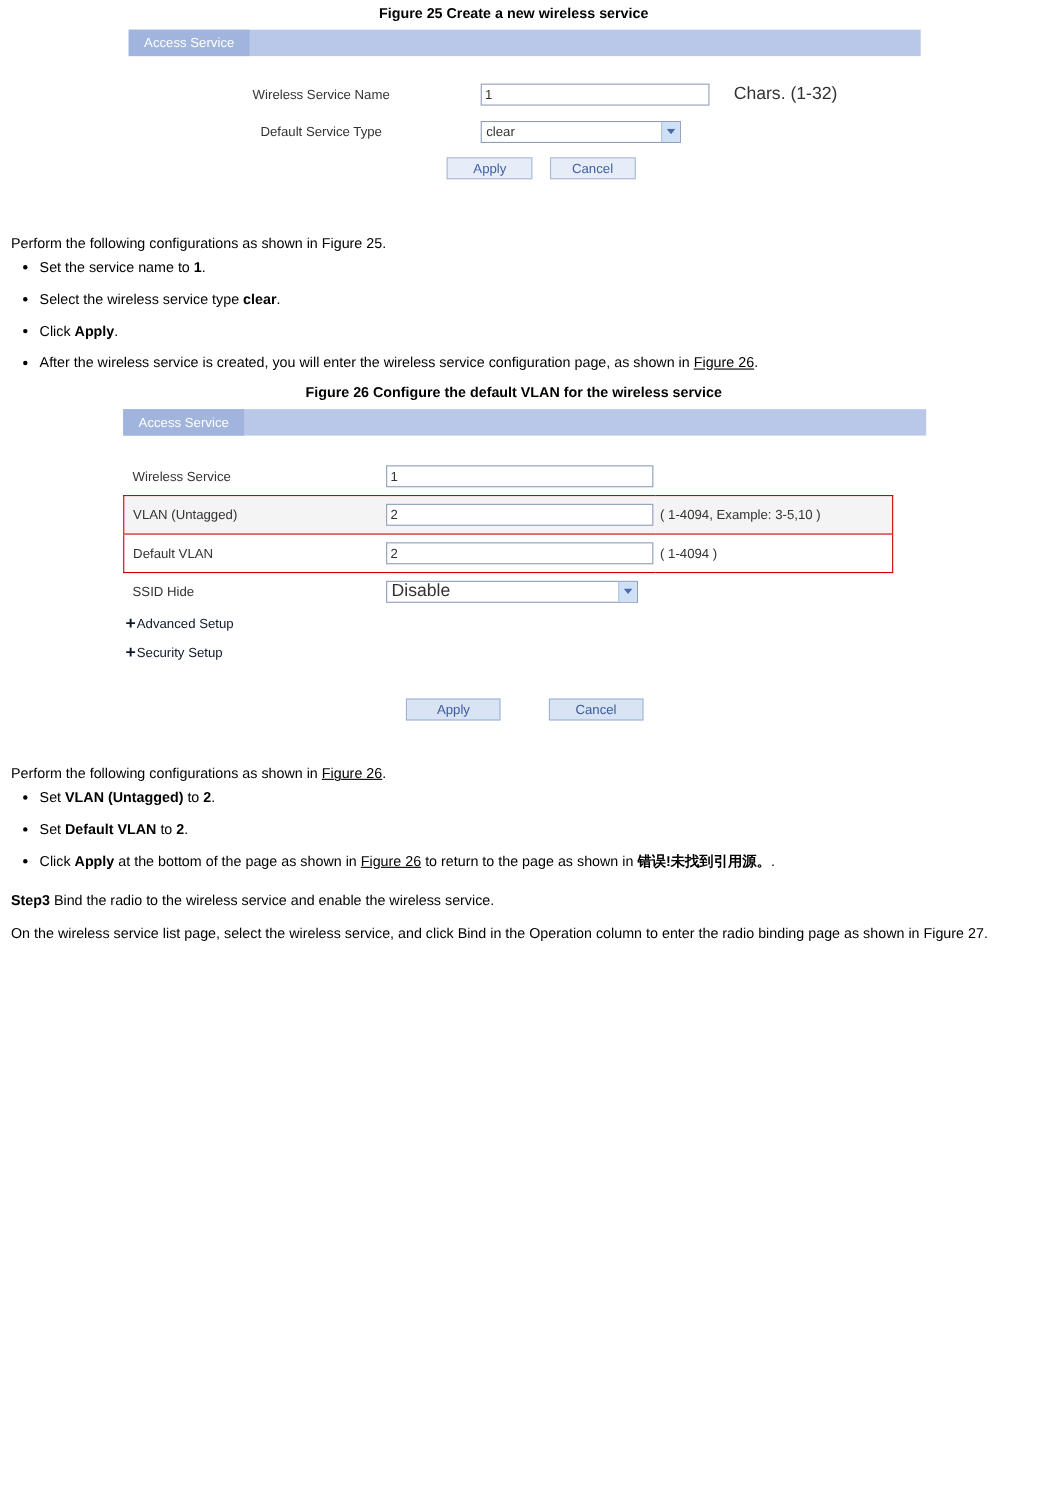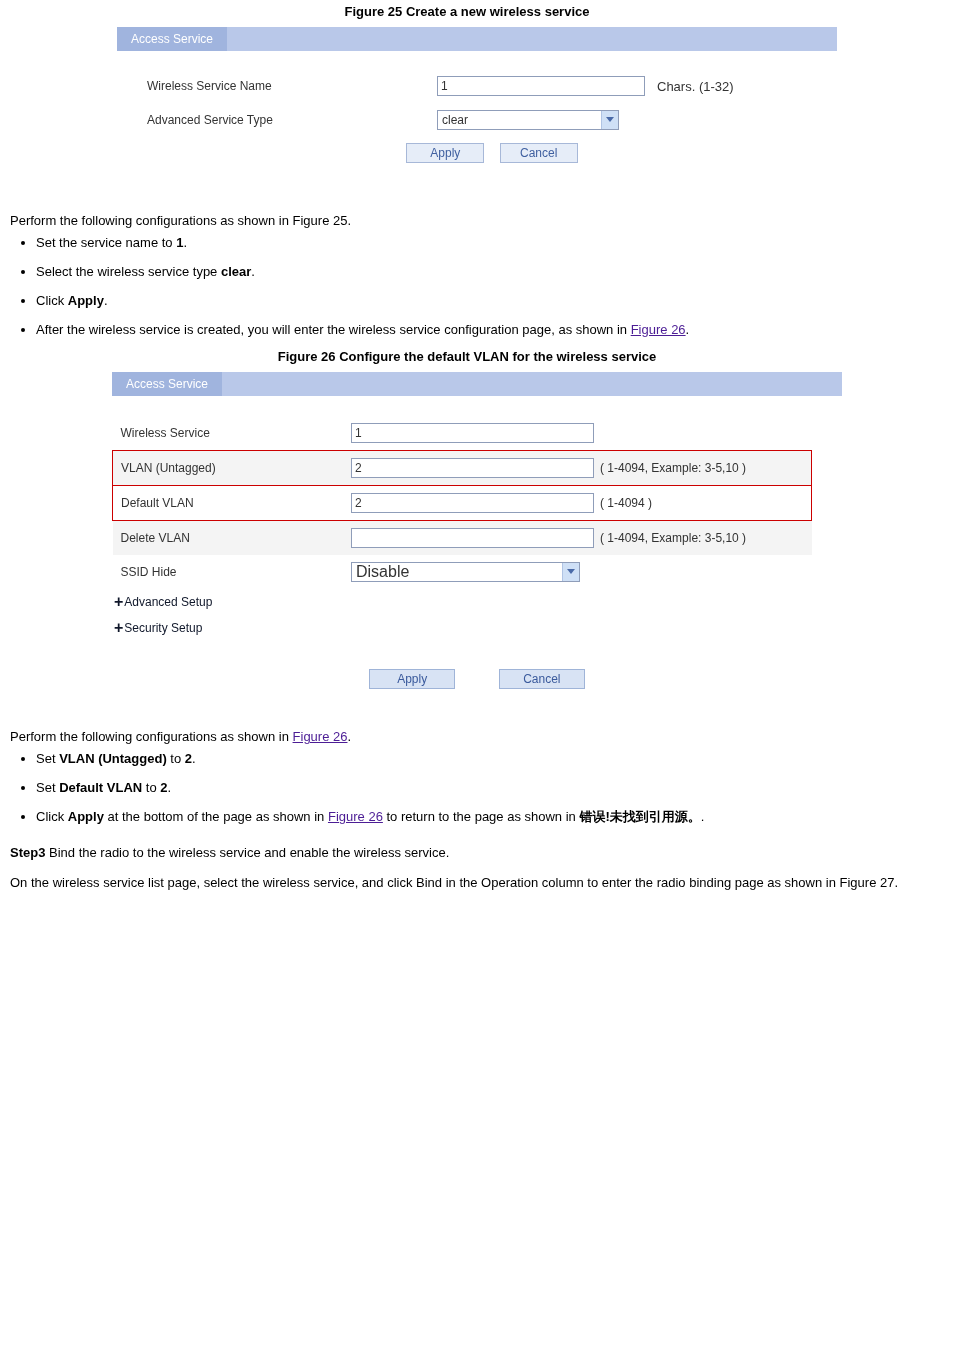--- a/index.html
+++ b/index.html
@@ -46,20 +46,21 @@
     font-size: 12px;
     color: #333;
   }
   .form-row {
     display: flex;
     align-items: center;
     height: 34px;
   }
   .form-row .lbl {
     width: 290px;
+    text-align: center;
   }
   .text-input {
     width: 200px;
     height: 18px;
     border: 1px solid #8f9db9;
     background: #fff;
     padding: 0 3px;
     font-size: 12px;
     color: #333;
   }
@@ -91,22 +92,22 @@
   .dropdown .dd-btn {
     width: 16px;
     background: #cfe0f6;
     display: flex;
     align-items: center;
     justify-content: center;
     border-left: 1px solid #b0c4e4;
   }
   .dd-btn svg { display:block; }
   .suffix {
-    margin-left: 12px;
-    font-size: 13px;
+    margin-left: 22px;
+    font-size: 16px;
     color: #333;
   }
   .btn-row {
     text-align: center;
     padding: 6px 0 10px 20px;
   }
   .btn {
     display: inline-block;
     min-width: 56px;
     padding: 2px 10px;
@@ -125,21 +126,21 @@
   }
   .bullets {
     margin: 0 0 8px 0;
     padding-left: 26px;
   }
   .bullets li {
     margin-bottom: 10px;
     line-height: 1.45;
   }
   .link {
-    color: #4c1d95;
+    color: #000000;
     text-decoration: underline;
     cursor: pointer;
   }
   .bold { font-weight: bold; }
   .indent-block {
     margin-left: 10px;
     margin-right: 30px;
   }
 
   
@@ -238,21 +239,21 @@
     <div class="blue-bar">
       <div class="blue-tab">Access Service</div>
     </div>
     <div class="form-body">
       <div class="form-row">
         <div class="lbl">Wireless Service Name</div>
         <input class="text-input" type="text" value="1" style="">
         <span class="suffix">Chars. (1-32)</span>
       </div>
       <div class="form-row">
-        <div class="lbl">Advanced Service Type</div>
+        <div class="lbl">Default Service Type</div>
         <div class="dropdown">
           <div class="dd-text">clear</div>
           <div class="dd-btn">
             <svg width="8" height="6">
                 <polygon points="0,0 8,0 4,5" fill="#4a6aa8"></polygon>
               </svg>
           </div>
         </div>
       </div>
       <div class="btn-row">
@@ -298,25 +299,20 @@
         <td class="cell-label" style="border-left:1px solid #c00;border-top:1px solid #c00">VLAN (Untagged)</td>
         <td class="cell-input" style="border-top:1px solid #c00"><input class="text-input-wide" type="text" value="2" style=""></td>
         <td class="cell-help" style="border-top:1px solid #c00;border-right:1px solid #c00">( 1-4094, Example: 3-5,10 )</td>
       </tr>
       <tr class="red-box">
         <td class="cell-label alt" style="border-left:1px solid #c00;border-bottom:1px solid #c00">Default VLAN</td>
         <td class="cell-input alt" style="border-bottom:1px solid #c00"><input class="text-input-wide" type="text" value="2" style=""></td>
         <td class="cell-help alt" style="border-bottom:1px solid #c00;border-right:1px solid #c00">( 1-4094 )</td>
       </tr>
       <tr>
-        <td class="cell-label">Delete VLAN</td>
-        <td class="cell-input"><input class="text-input-wide" type="text" value="" style=""></td>
-        <td class="cell-help">( 1-4094, Example: 3-5,10 )</td>
-      </tr>
-      <tr>
         <td class="cell-label alt">SSID Hide</td>
         <td class="cell-input alt">
           <div class="dropdown2">
             <div class="dd-text">Disable</div>
             <div class="dd-btn">
               <svg width="8" height="6">
                     <polygon points="0,0 8,0 4,5" fill="#4a6aa8"></polygon>
                   </svg>
             </div>
           </div>

